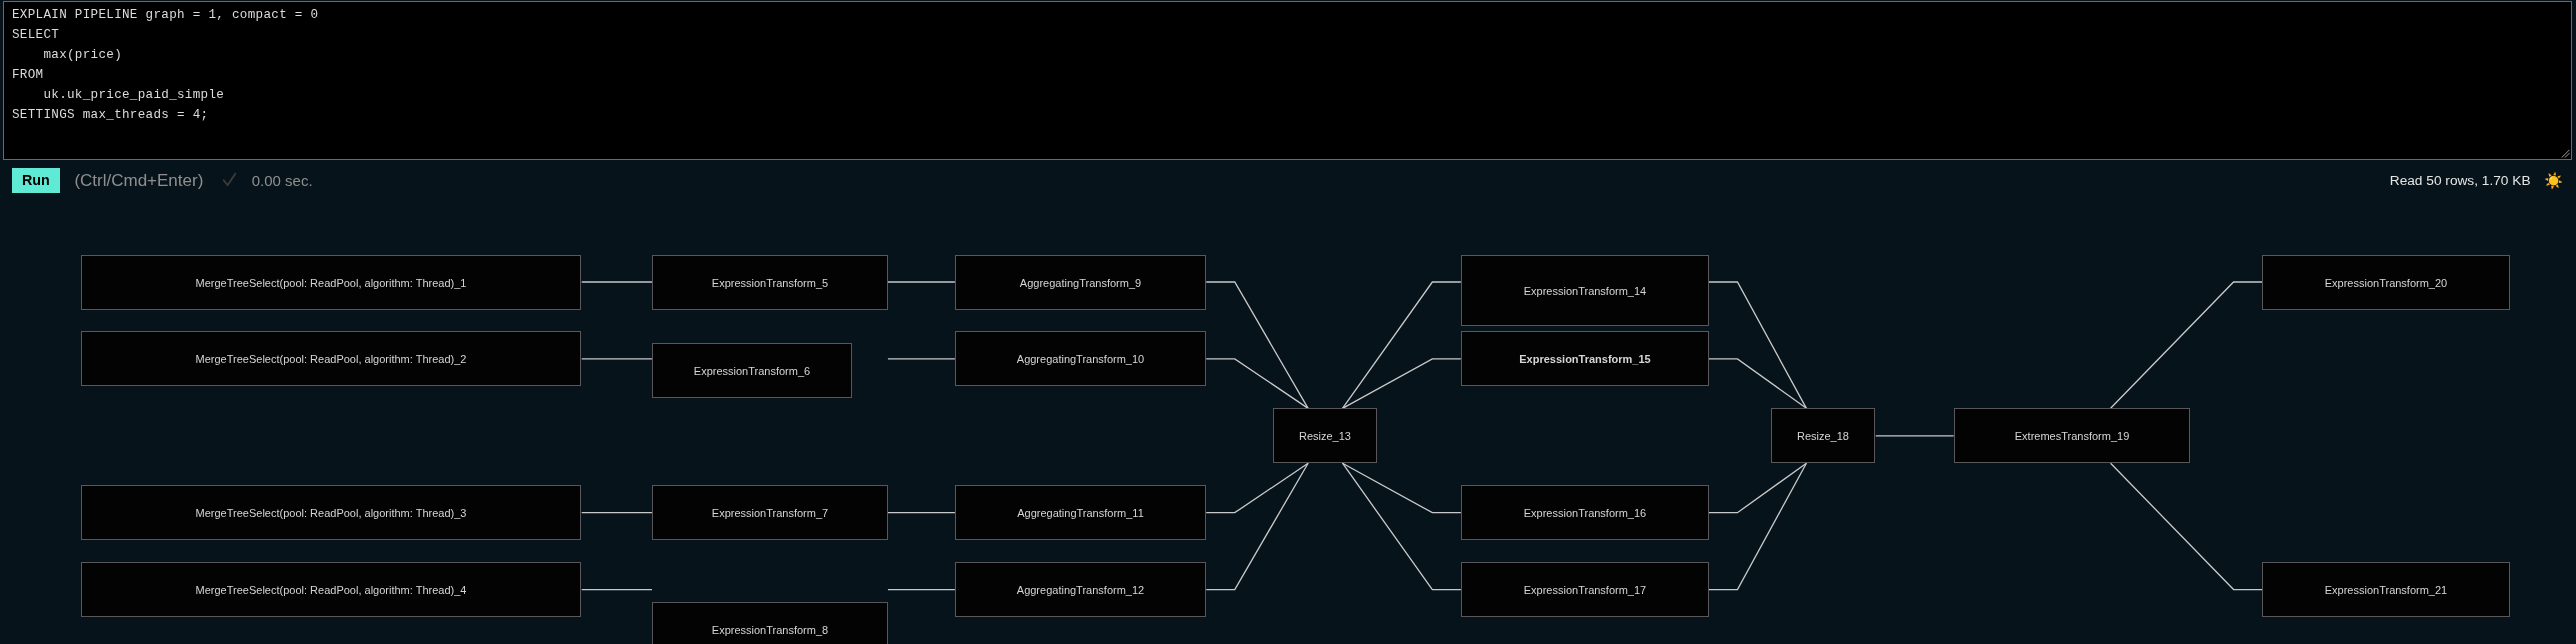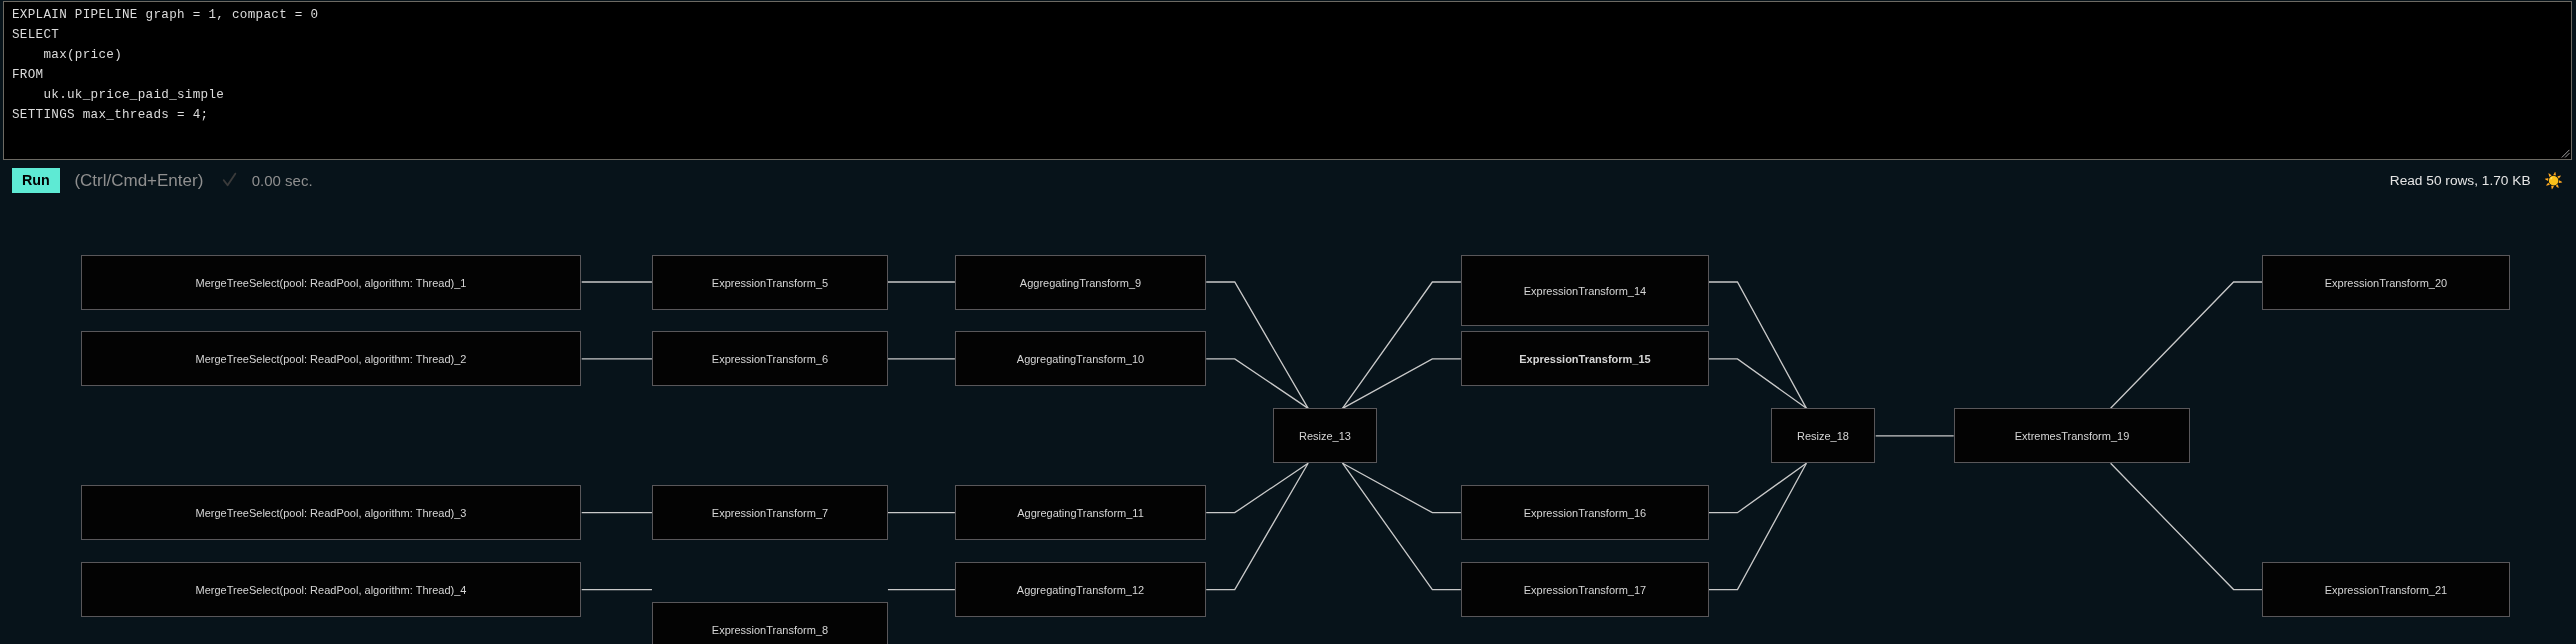--- a/index.html
+++ b/index.html
@@ -192,21 +192,21 @@
       <path d="M 3418 413 L 3560 413"></path>
       <path d="M 3845.95 363 L 4070 133 L 4122 133"></path>
       <path d="M 3845.95 463 L 4070 693 L 4122 693"></path>
     </svg>
   <div id="node-layer">
       <div class="node" style="left: 81px; top: 46px; width: 500px; height: 55px;">MergeTreeSelect(pool: ReadPool, algorithm: Thread)_1</div>
       <div class="node" style="left: 81px; top: 122px; width: 500px; height: 55px;">MergeTreeSelect(pool: ReadPool, algorithm: Thread)_2</div>
       <div class="node" style="left: 81px; top: 276px; width: 500px; height: 55px;">MergeTreeSelect(pool: ReadPool, algorithm: Thread)_3</div>
       <div class="node" style="left: 81px; top: 353px; width: 500px; height: 55px;">MergeTreeSelect(pool: ReadPool, algorithm: Thread)_4</div>
       <div class="node" style="left: 652px; top: 46px; width: 236px; height: 55px;">ExpressionTransform_5</div>
-      <div class="node" style="left: 652px; top: 122px; width: 236px; height: 55px;">ExpressionTransform_6</div>
+      <div class="node" style="left: 652px; top: 134px; width: 200px; height: 55px;">ExpressionTransform_6</div>
       <div class="node" style="left: 652px; top: 276px; width: 236px; height: 55px;">ExpressionTransform_7</div>
       <div class="node" style="left: 652px; top: 353px; width: 236px; height: 55px; margin-top: 40px;">ExpressionTransform_8</div>
       <div class="node" style="left: 955px; top: 46px; width: 251px; height: 55px;">AggregatingTransform_9</div>
       <div class="node" style="left: 955px; top: 122px; width: 251px; height: 55px;">AggregatingTransform_10</div>
       <div class="node" style="left: 955px; top: 276px; width: 251px; height: 55px;">AggregatingTransform_11</div>
       <div class="node" style="left: 955px; top: 353px; width: 251px; height: 55px;">AggregatingTransform_12</div>
       <div class="node" style="left: 1273px; top: 199px; width: 104px; height: 55px;">Resize_13</div>
       <div class="node" style="left: 1461px; top: 46px; width: 248px; height: 71px;">ExpressionTransform_14</div>
       <div class="node" style="left: 1461px; top: 122px; width: 248px; height: 55px; font-weight: bold;">ExpressionTransform_15</div>
       <div class="node" style="left: 1461px; top: 276px; width: 248px; height: 55px;">ExpressionTransform_16</div>

